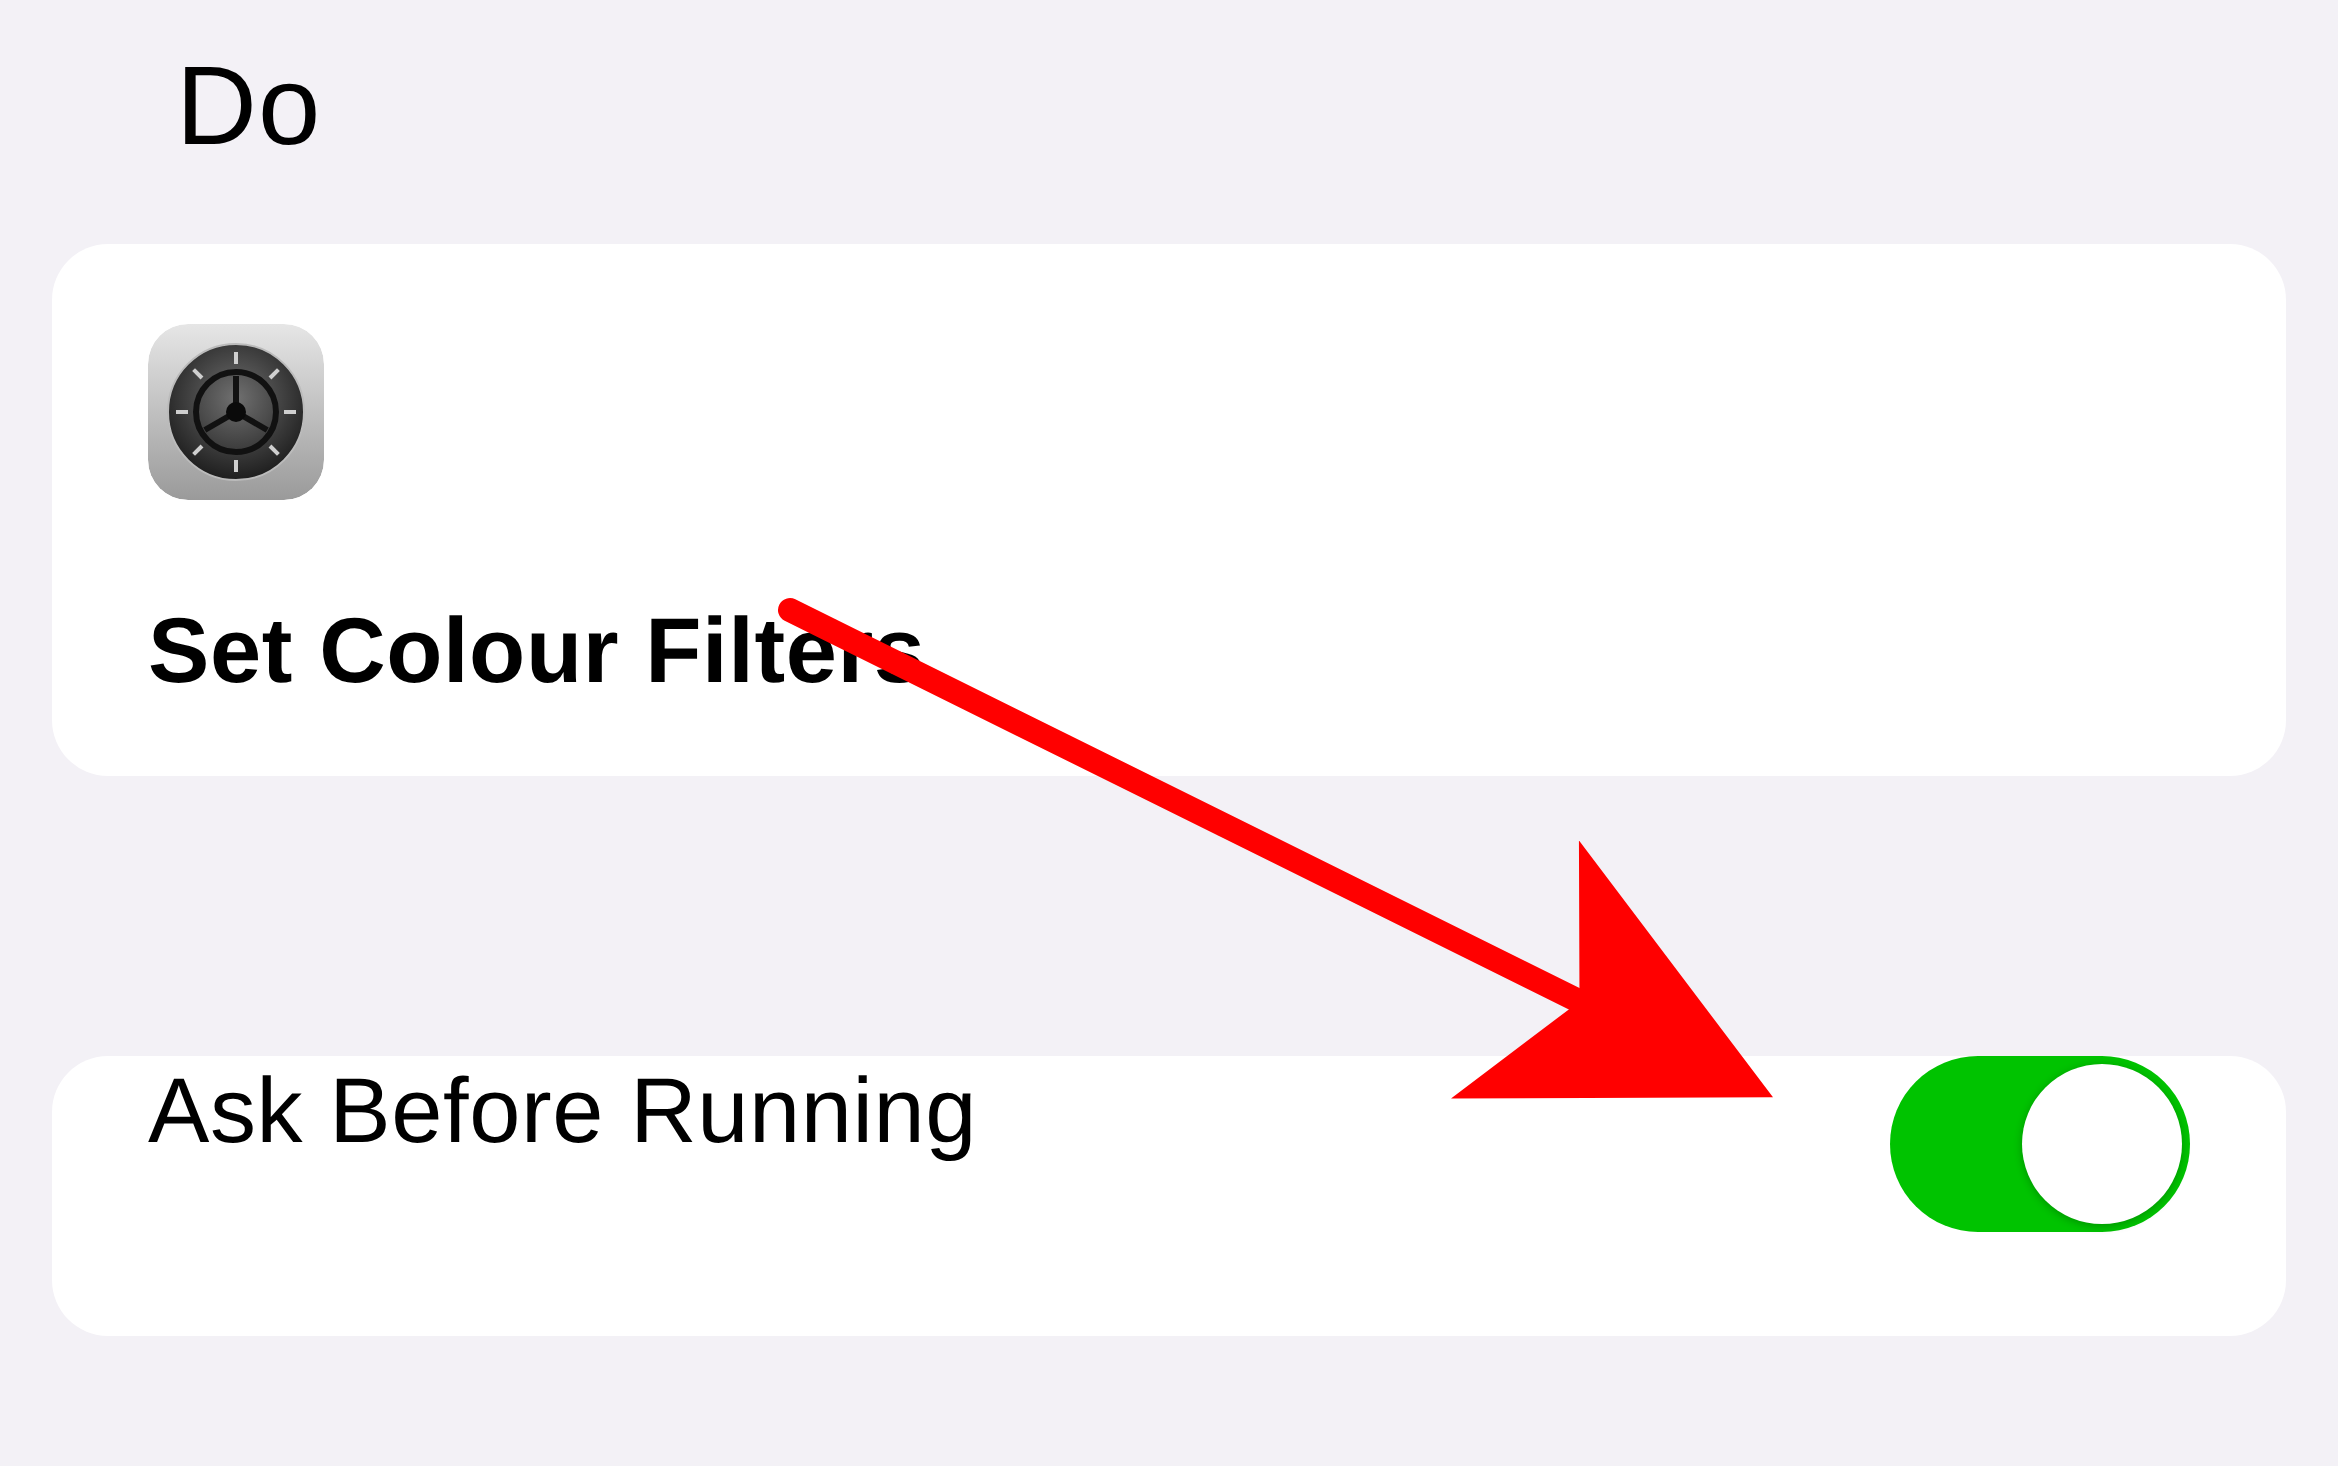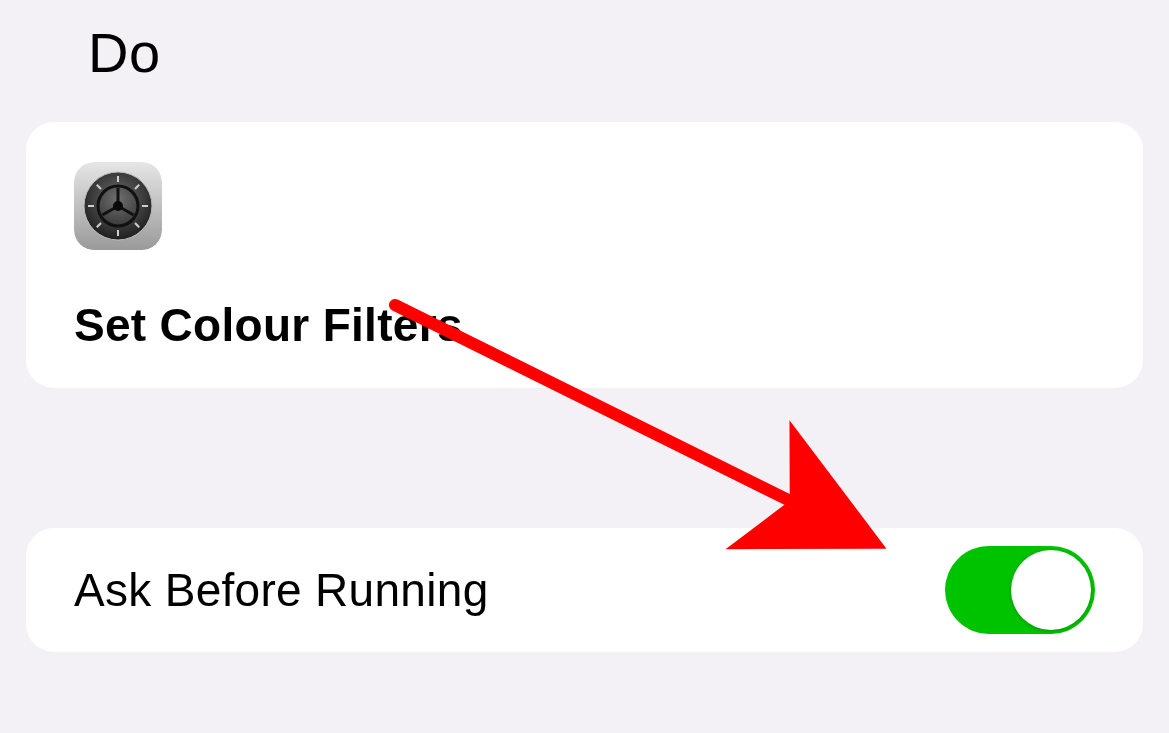--- a/index.html
+++ b/index.html
@@ -47,24 +47,24 @@
     }
 
     .action-title {
       font-size: 46px;
       font-weight: 700;
       letter-spacing: 0.3px;
     }
 
     .toggle-card {
       top: 528px;
-      height: 124px;
+      height: 140px;
       padding: 0 48px;
       display: flex;
-      align-items: center;
+      align-items: flex-start;
       justify-content: space-between;
     }
 
     .toggle-label {
       font-size: 46px;
       font-weight: 500;
       letter-spacing: 0.3px;
     }
 
     .switch {

